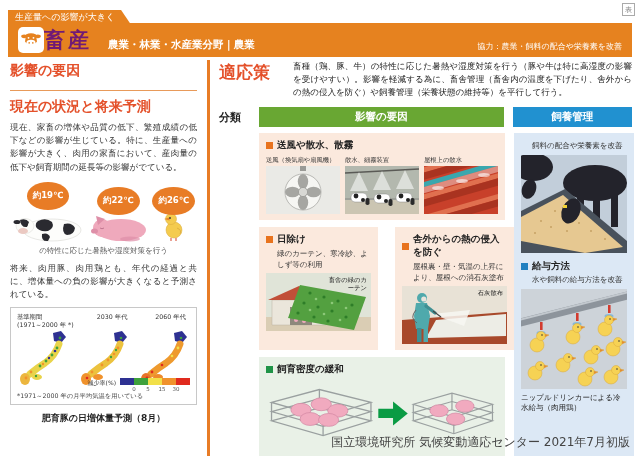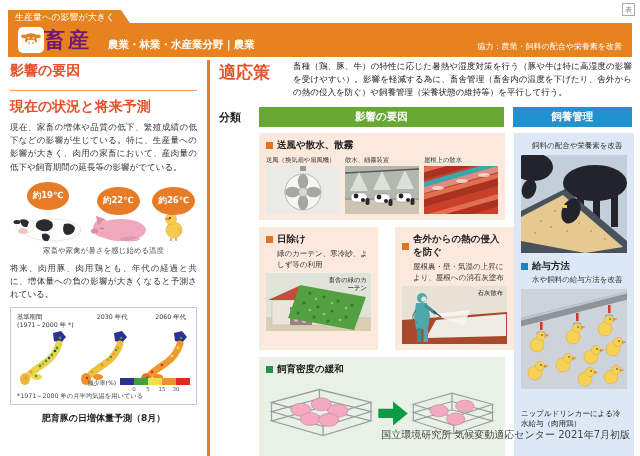--- a/index.html
+++ b/index.html
@@ -86,25 +86,25 @@
   .figs3 { display:flex; justify-content:space-between; margin-top:4px; }
   .fig3 { width:74px; }
   .fig3 .figcap { font-size:6.3px; color:#333; margin-bottom:2px; line-height:1.2;
     min-height:8px; white-space:nowrap; }
   .row2 { display:flex; gap:17px; margin-bottom:7px; }
   .row2 .pinkbox { flex:1; margin-bottom:0; }
   .imgwrap { position:relative; }
   .imglabel { position:absolute; top:3px; right:4px; font-size:6.3px; color:#222;
     text-align:right; width:44px; line-height:1.25; }
   .feed-desc { font-size:7.5px; color:#333; margin:2px 0 4px 11px; }
-  .feed-cap { font-size:7.5px; color:#222; margin-top:20px; line-height:1.35; }
+  .feed-cap { font-size:7.5px; color:#222; margin-top:4px; line-height:1.35; }
   .feed-gap { height:7px; }
   svg { display:block; }
 
-  .footer { position:absolute; bottom:14px; right:10px; font-size:10px; color:#444; }
+  .footer { position:absolute; bottom:5px; right:10px; font-size:12px; color:#444; }
 </style>
 </head>
 <body>
 
 <div class="side-badge">表</div>
 
 <div class="tab">生産量への影響が大きく</div>
 <div class="topbar">
   <span class="appicon">
     <svg width="22" height="22" viewBox="0 0 24 24">
@@ -166,21 +166,21 @@
           <circle cx="13" cy="21" r="8" fill="#F4CB4E" stroke="#D9A93C" stroke-width="0.5"></circle>
           <circle cx="10" cy="10" r="5.5" fill="#F4CB4E" stroke="#D9A93C" stroke-width="0.5"></circle>
           <polygon points="3,10 8.5,8.5 8.5,11.5" fill="#E8862C"></polygon>
           <circle cx="9" cy="9" r="0.9" fill="#333"></circle>
           <path d="M16,19 q5,2 3,6" stroke="#D9A93C" stroke-width="0.8" fill="none"></path>
           <path d="M10,29 v3 M15,29 v3" stroke="#D9543C" stroke-width="1.1"></path>
         </svg>
       </span>
     </div>
   </div>
-  <div class="animals-cap">家畜や家禽が暑さを感じ始める温度</div>
+  <div class="animals-cap">の特性に応じた暑熱や湿度対策を行う</div>
 
   <p class="body-txt p2">将来、肉用豚、肉用鶏とも、年代の経過と共に、増体量への負の影響が大きくなると予測されている。</p>
 
   <div class="mapbox">
     <div class="map-labels">
       <span>基準期間
 (1971～2000 年 *)</span>
       <span>2030 年代</span>
       <span>2060 年代</span>
     </div>

